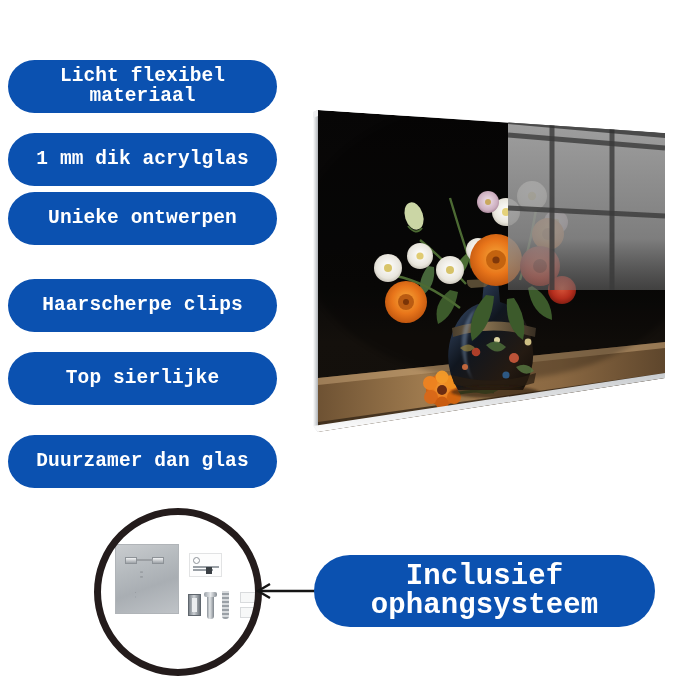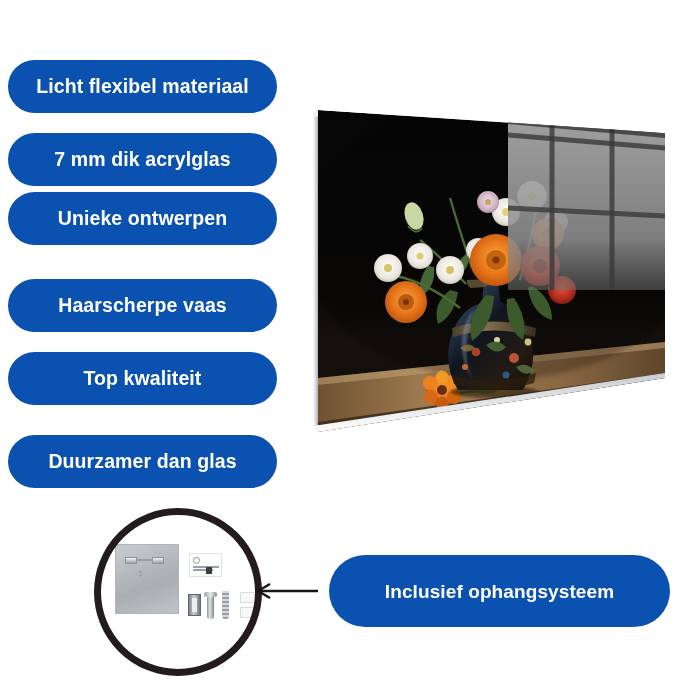--- a/index.html
+++ b/index.html
@@ -3,21 +3,21 @@
 <meta charset="utf-8">
 <title>Acrylglas product infographic</title>
 <style>
   html,body{margin:0;padding:0;}
   body{
     width:700px;height:700px;overflow:hidden;
     background:#ffffff;
     font-family:"Liberation Sans","DejaVu Sans",sans-serif;
     position:relative;
   }
-  #stage{position:absolute;inset:0;width:700px;height:588px;}
+  #stage{position:absolute;inset:0;width:700px;height:588px;font-family:Liberation Mono, monospace;}
 
   
   .badge{
     position:absolute;
     display:flex;align-items:center;justify-content:center;
     background:#0B51B0;
     color:#ffffff;
     border-radius:30px;
     font-weight:bold;
     letter-spacing:.1px;
@@ -25,22 +25,22 @@
     line-height:1;
     box-sizing:border-box;
   }
   .badge-list .badge{
     left:8px;width:269px;height:53px;font-size:19.5px;
   }
   .b0{top:60px}.b1{top:133px}.b2{top:192px}
   .b3{top:279px}.b4{top:352px}.b5{top:435px}
 
   .badge-callout{
-    left:329px;top:555px;width:341px;height:72px;
-    font-size:19px;border-radius:36px;
+    left:314px;top:555px;width:341px;height:72px;
+    font-size:29px;border-radius:36px;
   }
 
   
   #panel{position:absolute;left:300px;top:90px;width:380px;height:360px;}
   #panel svg{display:block;}
 
   
   #kit-circle{
     position:absolute;left:94px;top:508px;width:168px;height:168px;
   }
@@ -96,30 +96,30 @@
 </head>
 <body>
 
 <div id="stage">
 
   <div class="badge-list">
     <div class="badge b0">
       <span>Licht flexibel materiaal</span>
     </div>
     <div class="badge b1">
-      <span>7 mm dik acrylglas</span>
+      <span>1 mm dik acrylglas</span>
     </div>
     <div class="badge b2">
       <span>Unieke ontwerpen</span>
     </div>
     <div class="badge b3">
-      <span>Haarscherpe vaas</span>
+      <span>Haarscherpe clips</span>
     </div>
     <div class="badge b4">
-      <span>Top kwaliteit</span>
+      <span>Top sierlijke</span>
     </div>
     <div class="badge b5">
       <span>Duurzamer dan glas</span>
     </div>
   </div>
 
   <div id="panel">
     <span class="sr">Acrylglas schilderij met stilleven van bloemen in een donkere sierlijke vaas</span>
     <svg width="380" height="360" viewBox="0 0 380 360" xmlns="http://www.w3.org/2000/svg" aria-hidden="true">
       <defs>

